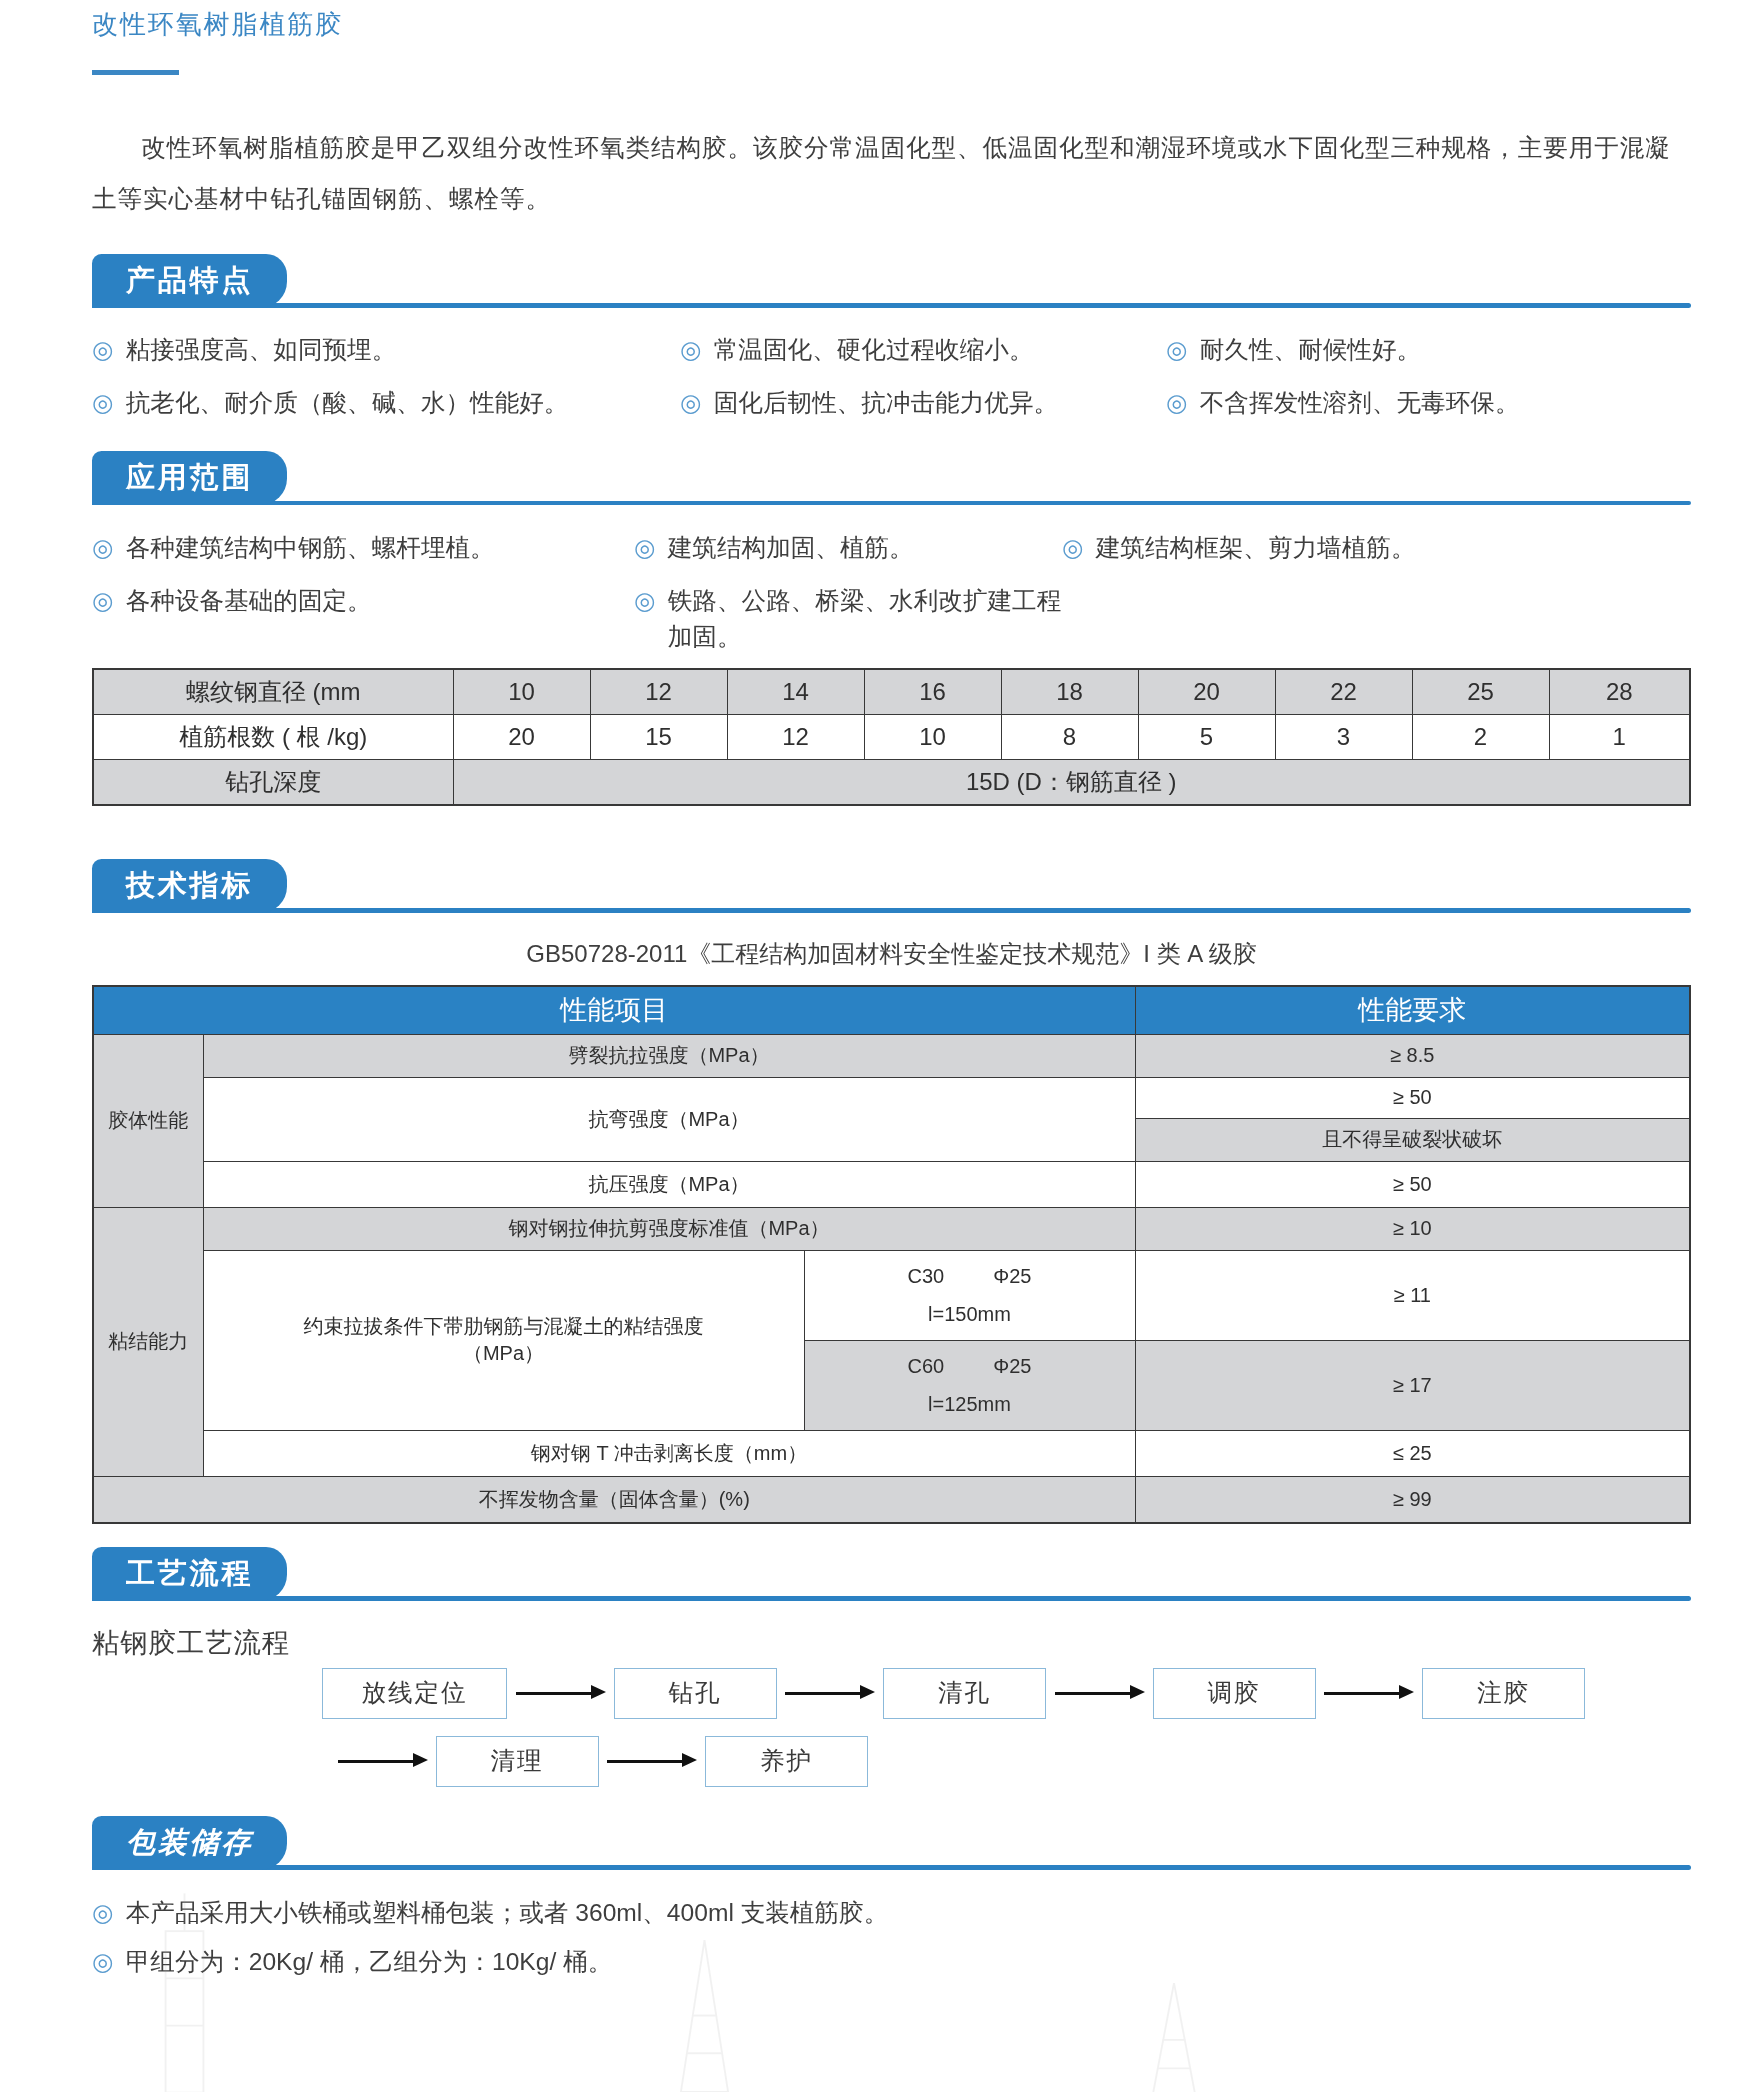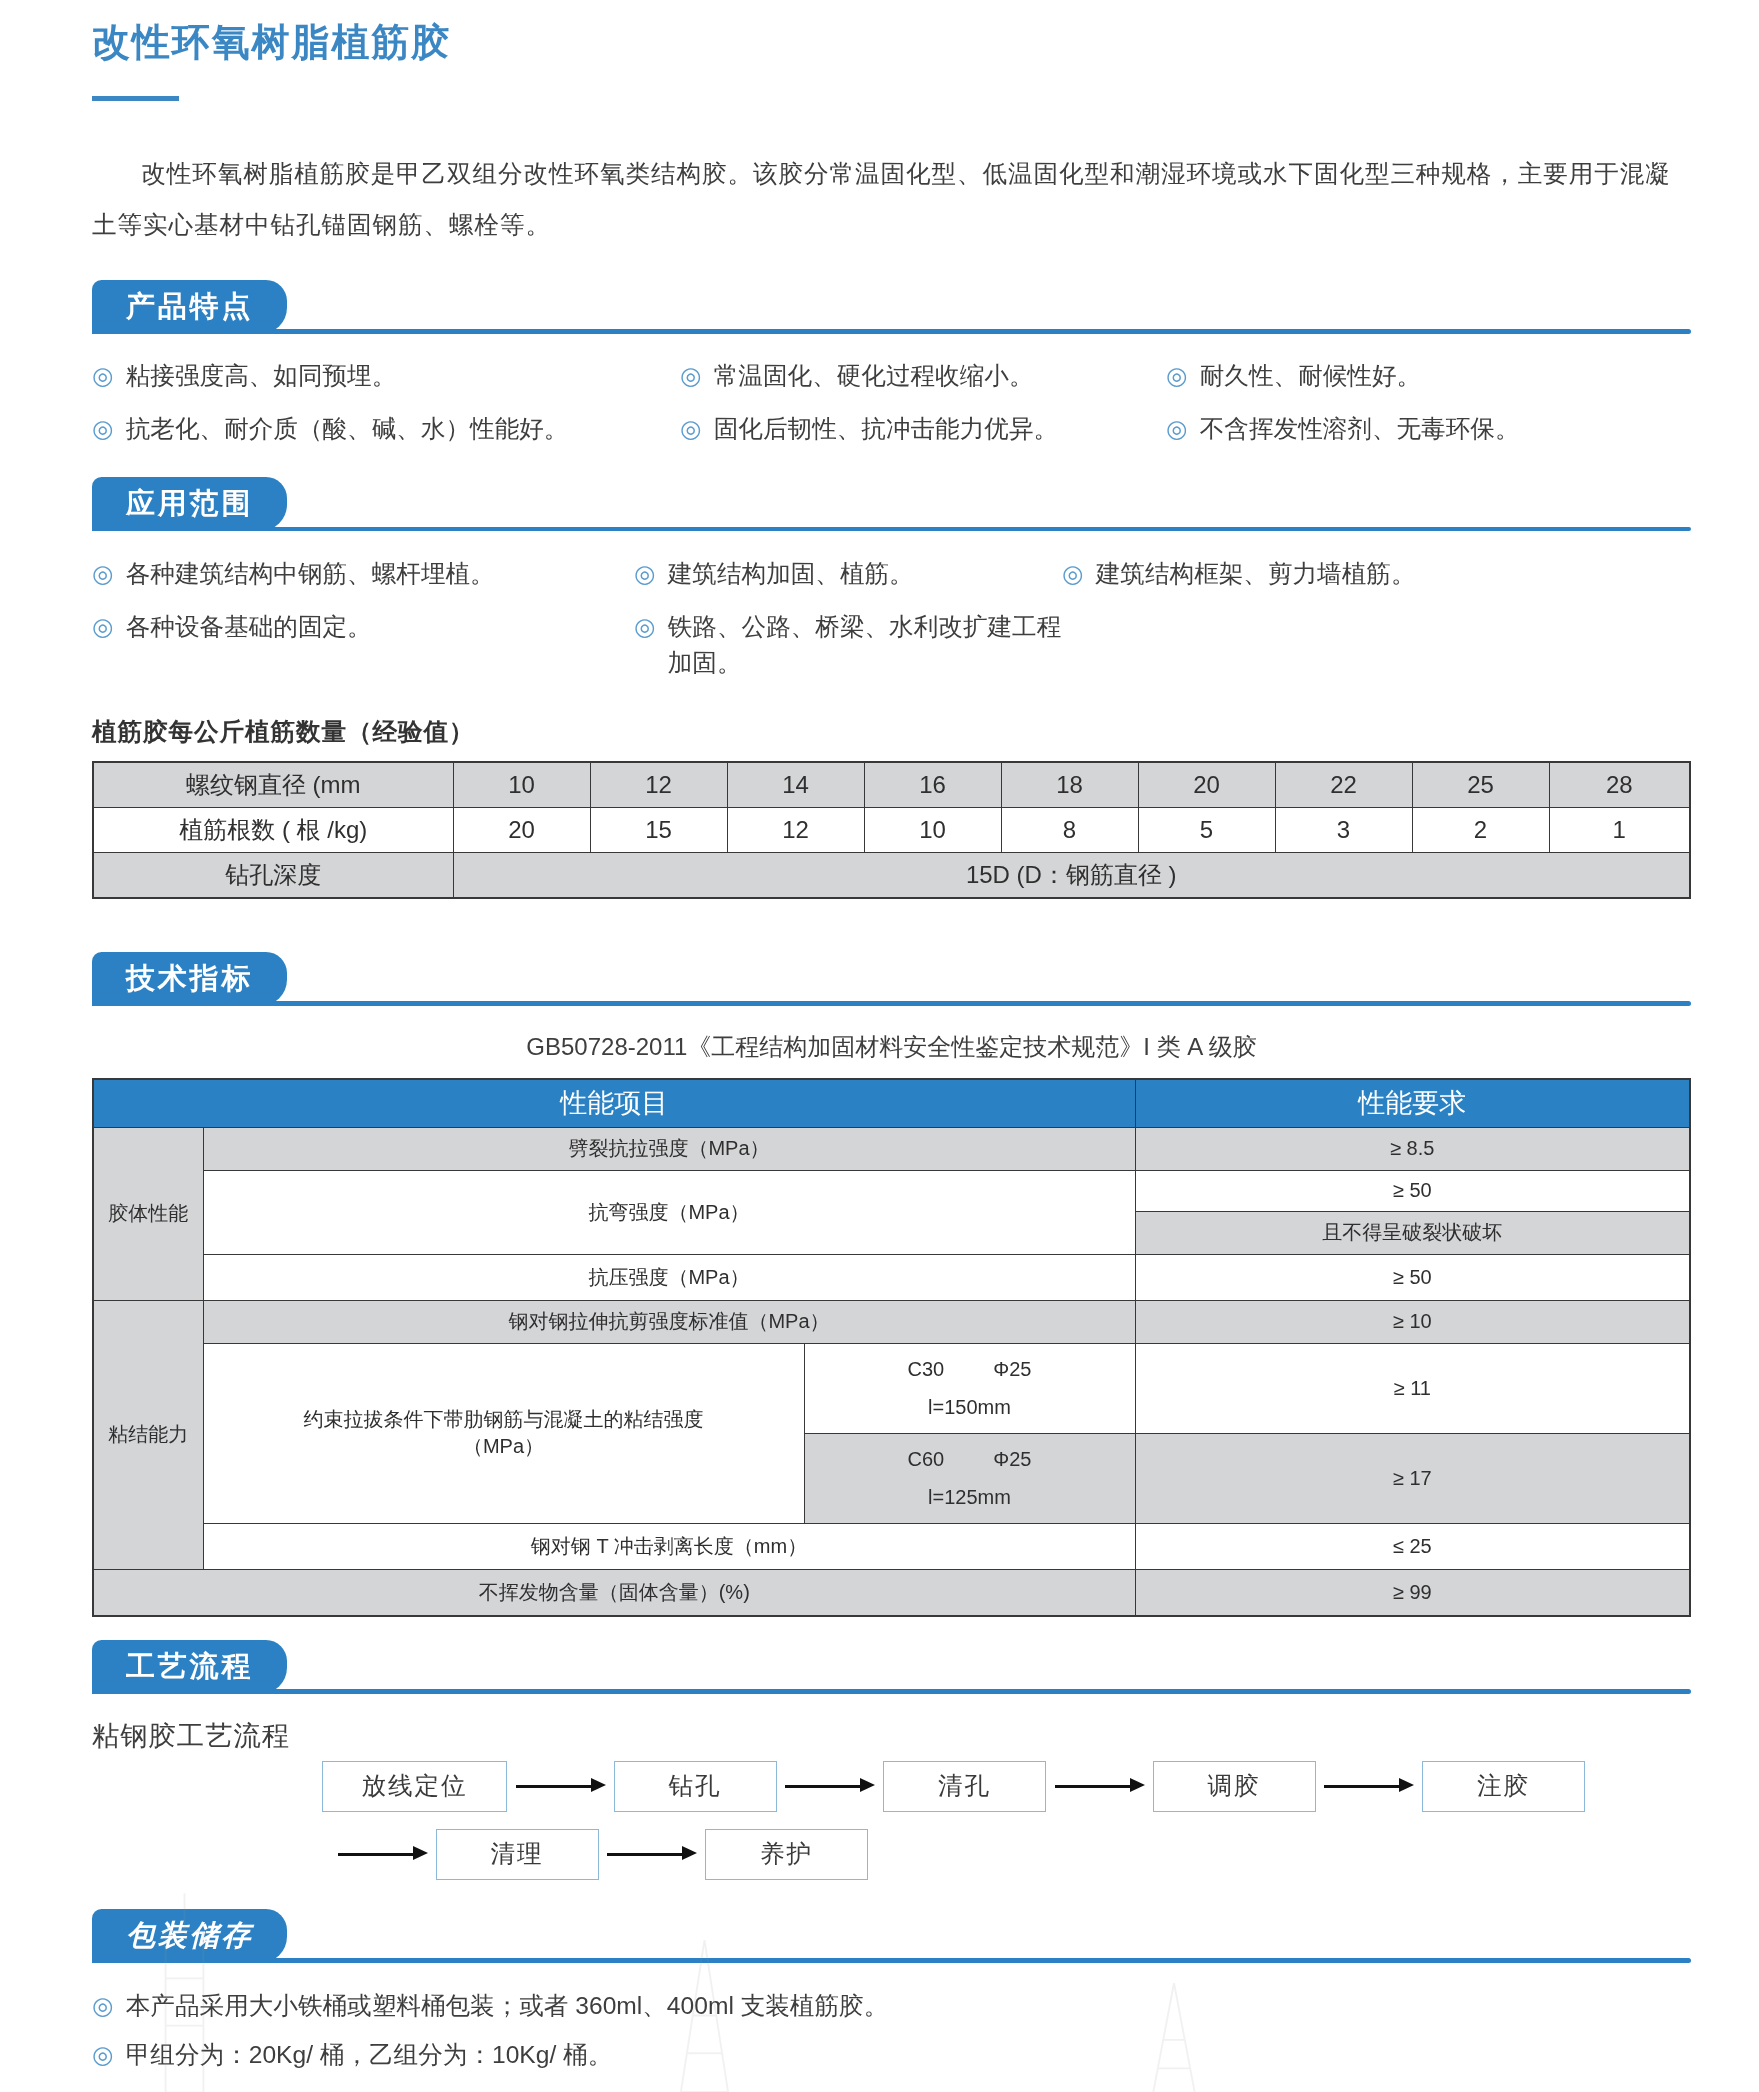--- a/index.html
+++ b/index.html
@@ -8,22 +8,22 @@
     width:1759px;height:2092px;
     background:#fff;
     overflow:hidden;
     font-family:"Liberation Sans","DejaVu Sans",sans-serif;
     color:#3e3e3e;
   }
   .content{margin-left:92px;width:1599px;}
 
   
   .doc-title{
-    padding-top:17px;
-    font-size:38px;font-weight:bold;color:#3b87c4;letter-spacing:1.9px;
+    padding-top:7px;
+    font-size:26px;font-weight:normal;color:#3b87c4;letter-spacing:1.9px;
   }
   .title-underline{
     margin-top:28px;width:87px;height:4.7px;background:#3b87c4;
   }
   .intro{
     margin-top:47px;font-size:24.6px;line-height:51px;color:#3e3e3e;
     text-indent:2em;letter-spacing:0.9px;
   }
 
   
@@ -143,21 +143,20 @@
       <div class="bullet">
           <span class="bi">◎</span>
           <span>各种设备基础的固定。</span>
         </div>
       <div class="bullet">
           <span class="bi">◎</span>
           <span>铁路、公路、桥梁、水利改扩建工程加固。</span>
         </div>
     </div>
 
-    <div class="dosage-title">植筋胶每公斤植筋数量（经验值）</div>
     <table class="t1">
       <colgroup>
         <col style="width:360px">
         <col style="width:137px">
           <col style="width:137px">
           <col style="width:137px">
           <col style="width:137px">
         <col style="width:137px">
           <col style="width:137px">
           <col style="width:137px">

